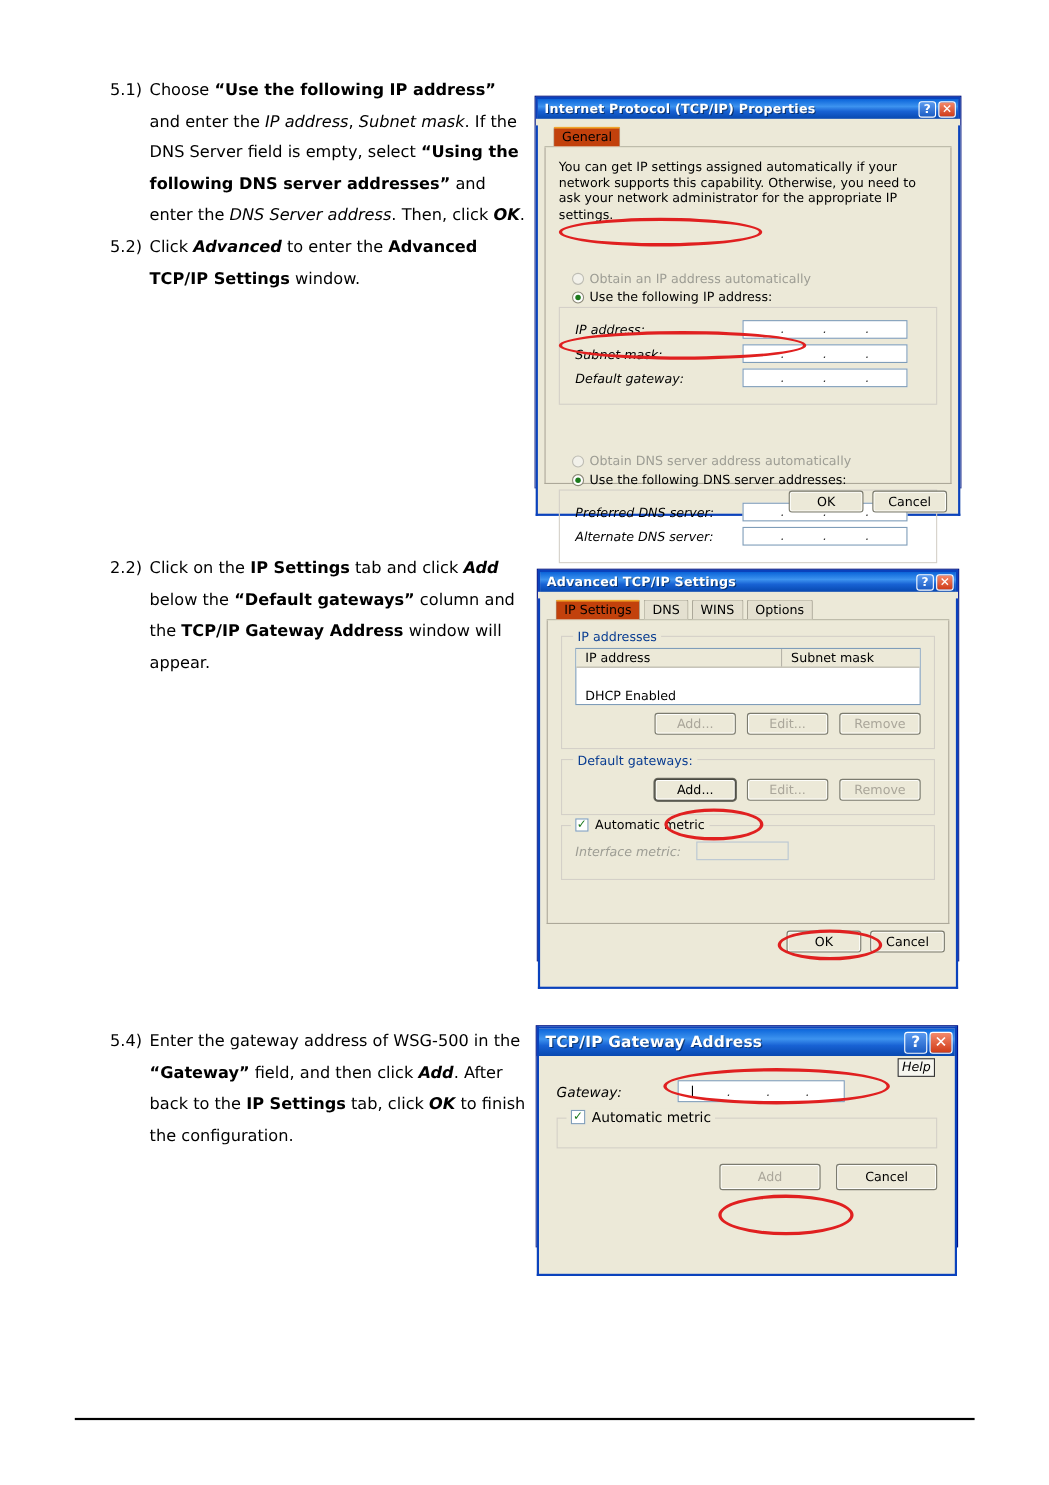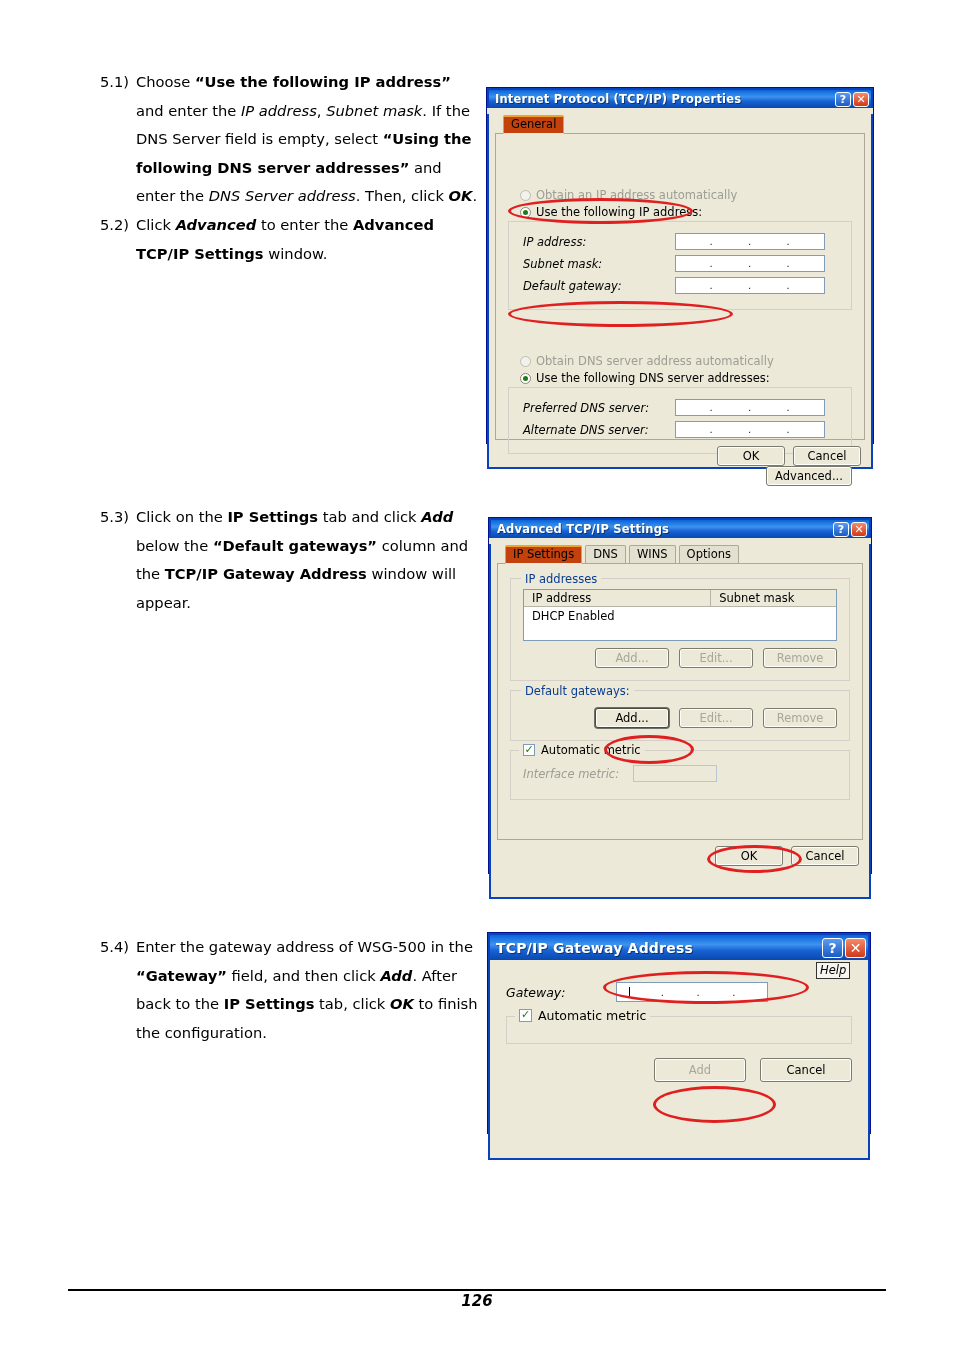--- a/index.html
+++ b/index.html
@@ -76,21 +76,21 @@
        box-shadow:inset 0 0 0 1px #fdfdfa;box-sizing:border-box;}
   .btn.dim{color:#aaa69a;}
   .btn.def{border:1px solid #4a4a42;box-shadow:inset 0 0 0 1px #fff,0 0 0 1px #6f6f64;}
 
   .lv{border:1px solid #7f9db9;background:#fff;box-sizing:border-box;}
   .lv .hdr{display:flex;height:16px;background:#ece9d8;border-bottom:1px solid #b6b3a8;
            font-size:11.5px;}
   .lv .hdr div{padding:1px 0 0 8px;box-sizing:border-box;}
   .lv .hdr .c1{width:60%;border-right:1px solid #b6b3a8;}
   .lv .hdr .c2{flex:1;}
-  .lv .row{font-size:11.5px;padding:2px 0 0 8px;}
+  .lv .row{font-size:11.5px;padding:18px 0 0 8px;}
 
   .gbox{border:1px solid #d4d0c8;padding:10px 12px 12px 12px;margin-bottom:9px;
         position:relative;box-sizing:border-box;}
   .gbox > .cap{position:absolute;top:-7px;left:10px;background:#ece9d8;padding:0 4px;
                font-size:11.5px;color:#0a3d91;}
   .cbrow{display:flex;align-items:center;font-size:11.5px;}
   .cb{width:12px;height:12px;border:1px solid #7f9db9;background:#fff;margin-right:6px;
       flex:0 0 12px;box-sizing:border-box;color:#1d7a1d;font-size:11px;line-height:10px;
       text-align:center;font-weight:bold;}
 
@@ -129,20 +129,21 @@
       <span class="t">Internet Protocol (TCP/IP) Properties</span>
       <span class="sp"></span>
       <span class="tb-btn tb-help">?</span>
       <span class="tb-btn tb-close">✕</span>
     </div>
     <div class="frame">
       <div class="tabs">
         <div class="tab on">General</div>
       </div>
       <div class="panel" style="height:306px;">
+        <div class="para" style="width:330px;">You can get IP settings assigned automatically if your network supports this capability. Otherwise, you need to ask your network administrator for the appropriate IP settings.</div>
 
         <div class="radio-row dim" style="margin-left:12px;">
           <span class="radio"></span>
           <span>Obtain an IP address automatically</span>
         </div>
 
         <div class="radio-row" style="margin-left:12px;margin-top:3px;">
           <span class="radio sel"></span>
           <span>Use the following IP address:</span>
         </div>
@@ -232,21 +233,21 @@
         <div class="btn" style="width:68px;">Cancel</div>
       </div>
     </div>
   </div>
 
   <div class="ell" style="left:508px;top:198px;width:185px;height:26px;"></div>
   <div class="ell" style="left:508px;top:301px;width:225px;height:26px;"></div>
 
   <div class="instr" id="instr-b" style="left:100px;top:503px;">
       <div class="li">
-        <div class="num">5.3)</div>
+        <div class="num">2.2)</div>
         <div class="body"><span>Click on the </span><b>IP Settings</b><span> tab and click </span><span class="bi">Add</span><span> below the </span><b>“Default gateways”</b><span> column and the </span><b>TCP/IP Gateway Address</b><span> window will appear.</span></div>
       </div>
     </div>
 
   <div class="dlg" id="dlg2" style="left:488px;top:517px;width:384px;height:357px;">
     <div class="tbar">
       <span class="t">Advanced TCP/IP Settings</span>
       <span class="sp"></span>
       <span class="tb-btn tb-help">?</span>
       <span class="tb-btn tb-close">✕</span>
@@ -348,15 +349,14 @@
         <div class="btn" style="width:92px;height:24px;">Cancel</div>
       </div>
     </div>
   </div>
   <div class="tooltip" style="left:816px;top:962px;font-style:italic;">Help</div>
 
   <div class="ell" style="left:603px;top:971px;width:206px;height:33px;"></div>
   <div class="ell" style="left:653px;top:1086px;width:123px;height:37px;"></div>
 
   <div class="foot-rule" style="top:1289px;"></div>
-  <div class="pageno" style="top:1292px;">126</div>
 
 </div>
 
 </body></html>

